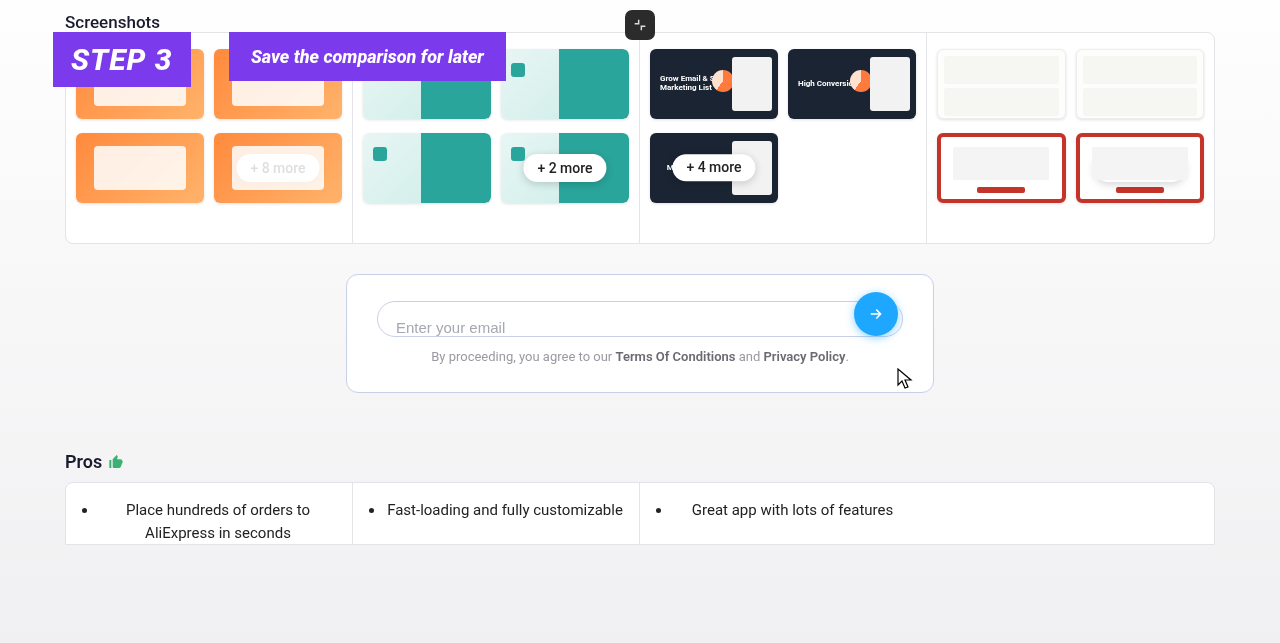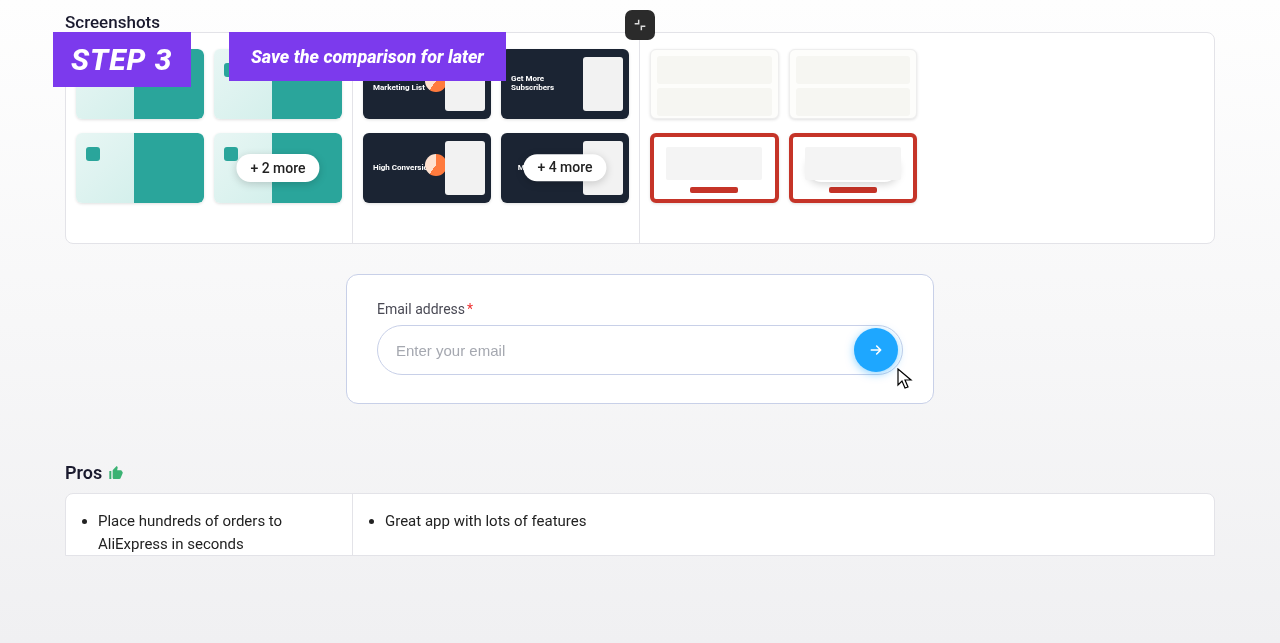--- a/index.html
+++ b/index.html
@@ -114,23 +114,23 @@
     font-weight: 700;
     color: #1c2540;
     margin-bottom: 18px;
   }
   .email-label { font-size: 14px; color: #4a4a55; margin-bottom: 8px; }
   .email-label .req { color: #e33; margin-left: 2px; }
   .email-row {
     position: relative;
     border: 1.5px solid #c8d0e8;
     border-radius: 999px;
-    height: 50px;
+    height: 36px;
     display: flex;
-    align-items: center;
+    align-items: flex-end;
     padding: 0 4px 0 18px;
   }
   .email-row input {
     flex: 1; border: none; outline: none;
     font-size: 15px; color: #333; background: transparent;
   }
   .email-row input::placeholder { color: #a5a8b0; }
   .send-btn {
     width: 44px; height: 44px;
     border-radius: 50%;
@@ -161,21 +161,21 @@
     border-radius:8px 8px 0 0;
     background:#fff;
   }
   .pros-cell{
     border-right:1px solid #e3e3e8;
     padding:16px 14px 0 14px;
     font-size:15px;
     color:#222;
   }
   .pros-cell:last-child{border-right:none;}
-  .pros-cell ul{list-style:disc;padding-left:18px;line-height:1.5;}
+  .pros-cell ul{list-style:disc;padding-left:18px;line-height:1.5;text-align:center;}
 
   
   .cursor{position:absolute;top:368px;left:897px;z-index:30;}
 
 </style>
 </head>
 <body>
 
 <div class="corner-icon">
   <svg viewBox="0 0 24 24" fill="none" stroke="#ddd" stroke-width="2.2">
@@ -186,40 +186,46 @@
 
 <div class="step-badge left">STEP 3</div>
 <div class="step-badge right">Save the comparison for later</div>
 
 <div class="container">
   <div class="section-title">Screenshots</div>
 
   <div class="shots-row">
     <div class="shots-cell">
       <div class="thumb-grid">
+        <div class="thumb t-orange"></div>
+        <div class="thumb t-orange"></div>
+        <div class="thumb t-orange"></div>
+        <div class="thumb t-orange">
+          <span class="more-pill">+ 8 more</span>
+        </div>
+      </div>
+    </div>
+    <div class="shots-cell">
+      <div class="thumb-grid">
         <div class="thumb t-teal"></div>
         <div class="thumb t-teal"></div>
         <div class="thumb t-teal"></div>
         <div class="thumb t-teal">
           <span class="more-pill">+ 2 more</span>
         </div>
       </div>
     </div>
     <div class="shots-cell">
       <div class="thumb-grid">
         <div class="thumb t-dark">
             <span>Grow Email &amp; SMS Marketing List</span>
             <div class="chart"></div>
             <div class="mini-card"></div>
           </div>
         <div class="thumb t-dark">
-            <span>Get More Subscribers</span>
-            <div class="mini-card"></div>
-          </div>
-        <div class="thumb t-dark">
             <span>High Conversion Rate</span>
             <div class="chart"></div>
             <div class="mini-card"></div>
           </div>
         <div class="thumb t-dark">
             <span>Match Your Brand</span>
             <div class="mini-card"></div>
           <span class="more-pill">+ 4 more</span>
         </div>
       </div>
@@ -239,48 +245,53 @@
           </div>
         <div class="thumb t-red">
             <div class="bar"></div>
           <span class="more-pill">+ 14 more</span>
         </div>
       </div>
     </div>
   </div>
 
   <div class="email-card">
-    <div class="email-label">
-      <span>Email address</span><span class="req">*</span>
-    </div>
     <div class="email-row">
       <input type="email" placeholder="Enter your email" style="">
       <button class="send-btn">
         <svg viewBox="0 0 24 24">
             <path d="M5 12h13M13 6l6 6-6 6" stroke="#fff" stroke-width="2.4" fill="none" stroke-linecap="round" stroke-linejoin="round"></path>
           </svg>
       </button>
     </div>
+    <div class="consent">
+      <span>By proceeding, you agree to our </span><span class="lnk">Terms Of Conditions</span><span> and </span><span class="lnk">Privacy Policy</span><span>.</span>
+    </div>
   </div>
 
   <div class="pros-wrap">
     <div class="pros-head">
       <span>Pros</span>
       <svg class="thumbs-up" viewBox="0 0 24 24">
           <path fill="#3bb273" d="M2 21h3V9H2v12zm19-11c0-1.1-.9-2-2-2h-5.3l.8-3.8V3.7c0-.4-.2-.8-.4-1.1L13 1.5 7.6 7c-.4.4-.6.9-.6 1.4V19c0 1.1.9 2 2 2h8c.8 0 1.5-.5 1.8-1.2l3-7c.1-.3.2-.5.2-.8v-2z"></path>
         </svg>
     </div>
     <div class="pros-row">
       <div class="pros-cell">
           <ul>
             <li>Place hundreds of orders to AliExpress in seconds</li>
           </ul>
         </div>
       <div class="pros-cell">
           <ul>
+            <li>Fast-loading and fully customizable</li>
+          </ul>
+        </div>
+      <div class="pros-cell">
+          <ul>
             <li>Great app with lots of features</li>
           </ul>
         </div>
     </div>
   </div>
 </div>
 
 <svg class="cursor" width="18" height="22" viewBox="0 0 18 22">
   <path d="M1 1 L1 17 L5 13 L8 20 L11 19 L8 12 L14 12 Z" fill="#fff" stroke="#000" stroke-width="1.2"></path>
 </svg>

